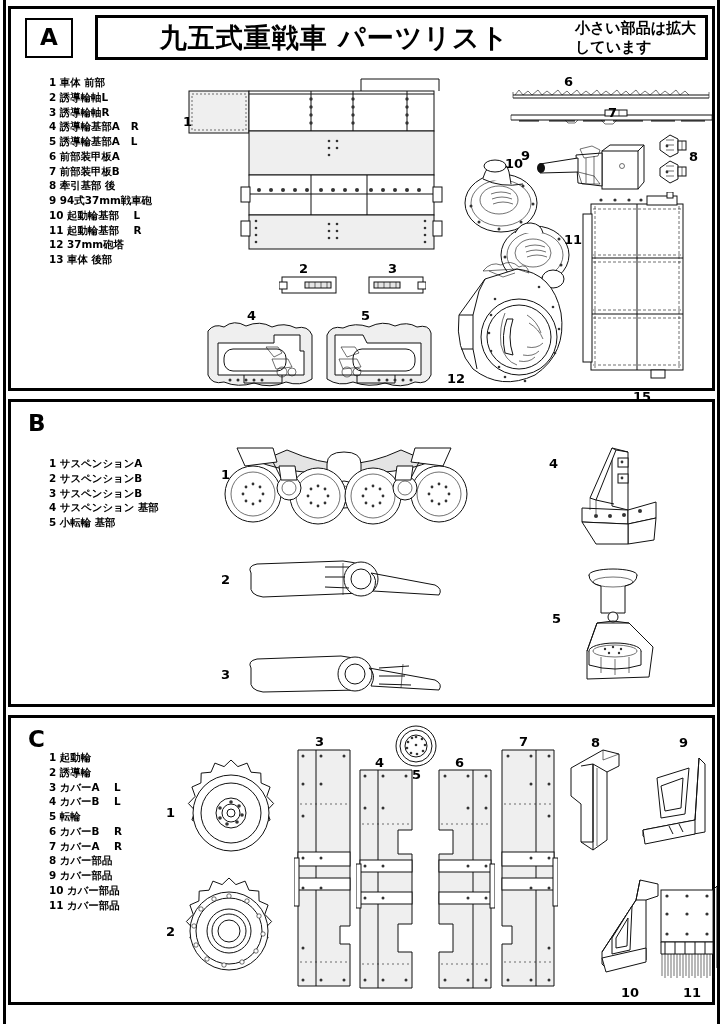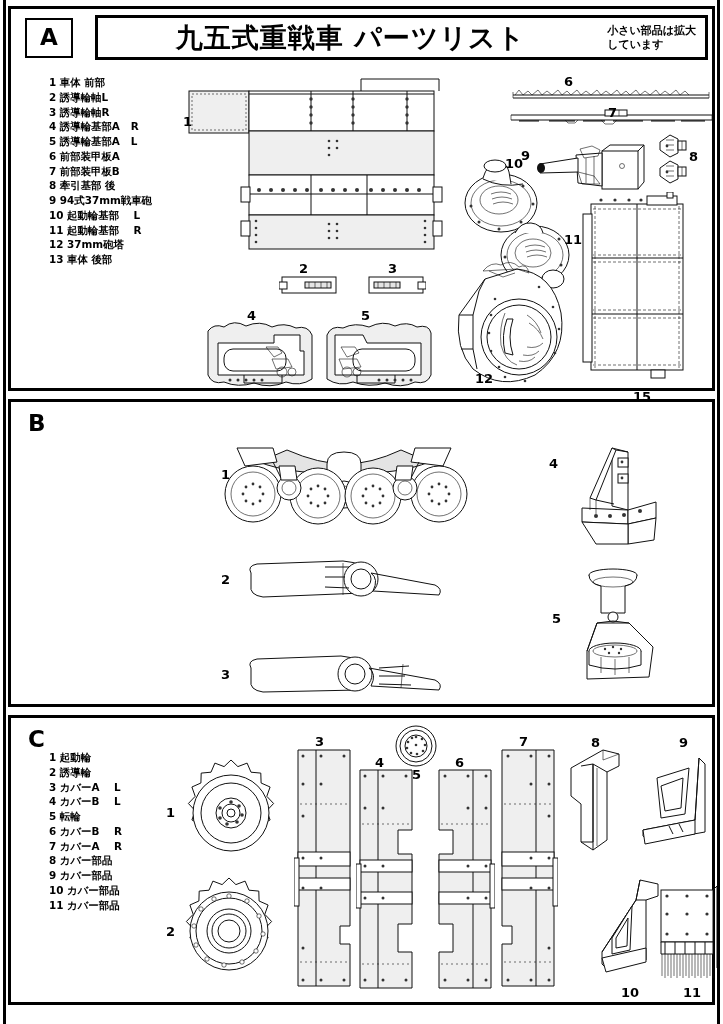--- a/index.html
+++ b/index.html
@@ -15,21 +15,21 @@
 
   .panel-letter{position:absolute;font-weight:bold;font-size:23px;line-height:1;}
   #panel-a .panel-letter{left:14px;top:9px;border:2px solid #000;padding:6px 13px 7px 13px;background:#fff;z-index:6;}
   #panel-b .panel-letter{left:17px;top:10px;}
   #panel-c .panel-letter{left:17px;top:10px;}
 
   
   .title-bar{position:absolute;left:84px;top:6px;right:4px;height:45px;border:3px solid #000;background:#fff;
              display:flex;align-items:center;z-index:5;box-sizing:border-box;}
   .title-main{flex:1;text-align:center;font-size:27px;font-weight:bold;letter-spacing:1px;}
-  .title-sub{font-size:11px;font-weight:bold;line-height:1.22;text-align:left;padding:0 9px 0 4px;white-space:pre-line;}
+  .title-sub{font-size:15px;font-weight:bold;line-height:1.22;text-align:left;padding:0 9px 0 4px;white-space:pre-line;}
 
   
   .legend{position:absolute;font-size:10.4px;font-weight:bold;line-height:1.42;white-space:pre;margin-left:12px;}
   #legend-a{left:26px;top:66px;}
   #legend-b{left:26px;top:54px;}
   #legend-c{left:26px;top:32px;}
 
   .num{position:absolute;font-size:13px;font-weight:bold;line-height:1;}
 
   svg{display:block;}
@@ -379,21 +379,21 @@
             <circle cx="56" cy="110" r="1.3"></circle>
             <circle cx="96" cy="30" r="1.3"></circle>
           <circle cx="110" cy="50" r="1.3"></circle>
             <circle cx="116" cy="72" r="1.3"></circle>
             <circle cx="112" cy="96" r="1.3"></circle>
           <circle cx="62" cy="120" r="1.3"></circle>
             <circle cx="82" cy="124" r="1.3"></circle>
         </g>
       </svg>
     </div>
-    <div class="num" style="left:464px;top:363px;">12</div>
+    <div class="num" style="left:436px;top:363px;">12</div>
 
     <div class="dgwrap" style="left:570px;top:183px;">
       <svg width="110" height="190" viewBox="0 0 110 190">
         <rect class="fw" x="10" y="12" width="92" height="166"></rect>
         <line class="ln" x1="56" y1="12" x2="56" y2="178"></line>
         <line class="ln" x1="10" y1="66" x2="102" y2="66"></line>
         <line class="ln" x1="10" y1="122" x2="102" y2="122"></line>
         <rect class="fw" x="2" y="22" width="9" height="148"></rect>
         <rect class="fw" x="66" y="4" width="30" height="9"></rect>
         <rect class="fw" x="86" y="0" width="6" height="6"></rect>
@@ -414,20 +414,25 @@
             <circle cx="48" cy="8" r="1.6"></circle>
             <circle cx="60" cy="8" r="1.6"></circle>
         </g>
       </svg>
     </div>
     <div class="num" style="left:622px;top:381px;">15</div>
   </div>
 
   <div class="panel" id="panel-b">
     <div class="panel-letter">B</div>
+    <div class="legend" id="legend-b">1 サスペンションA
+2 サスペンションB
+3 サスペンションB
+4 サスペンション 基部
+5 小転輪 基部</div>
 
     <div class="dgwrap" style="left:212px;top:38px;">
       <svg width="264" height="86" viewBox="0 0 264 86">
         <path class="fl2" d="M36 22 L64 10 Q96 24 122 24 Q148 24 178 10 L206 22 Q178 34 122 34 Q66 34 36 22 Z"></path>
         <path class="fw" d="M14 8 L50 8 L54 22 L22 26 Z"></path>
         <path class="fw" d="M192 8 L228 8 L220 26 L188 22 Z"></path>
         <path class="fw" d="M104 24 Q104 12 121 12 Q138 12 138 24 L138 58 Q138 68 121 68 Q104 68 104 58 Z"></path>
         <circle class="fw" cx="121" cy="52" r="11"></circle>
         <circle class="ln-t" cx="121" cy="52" r="6"></circle>
         <circle class="fw" cx="30" cy="54" r="28"></circle>

